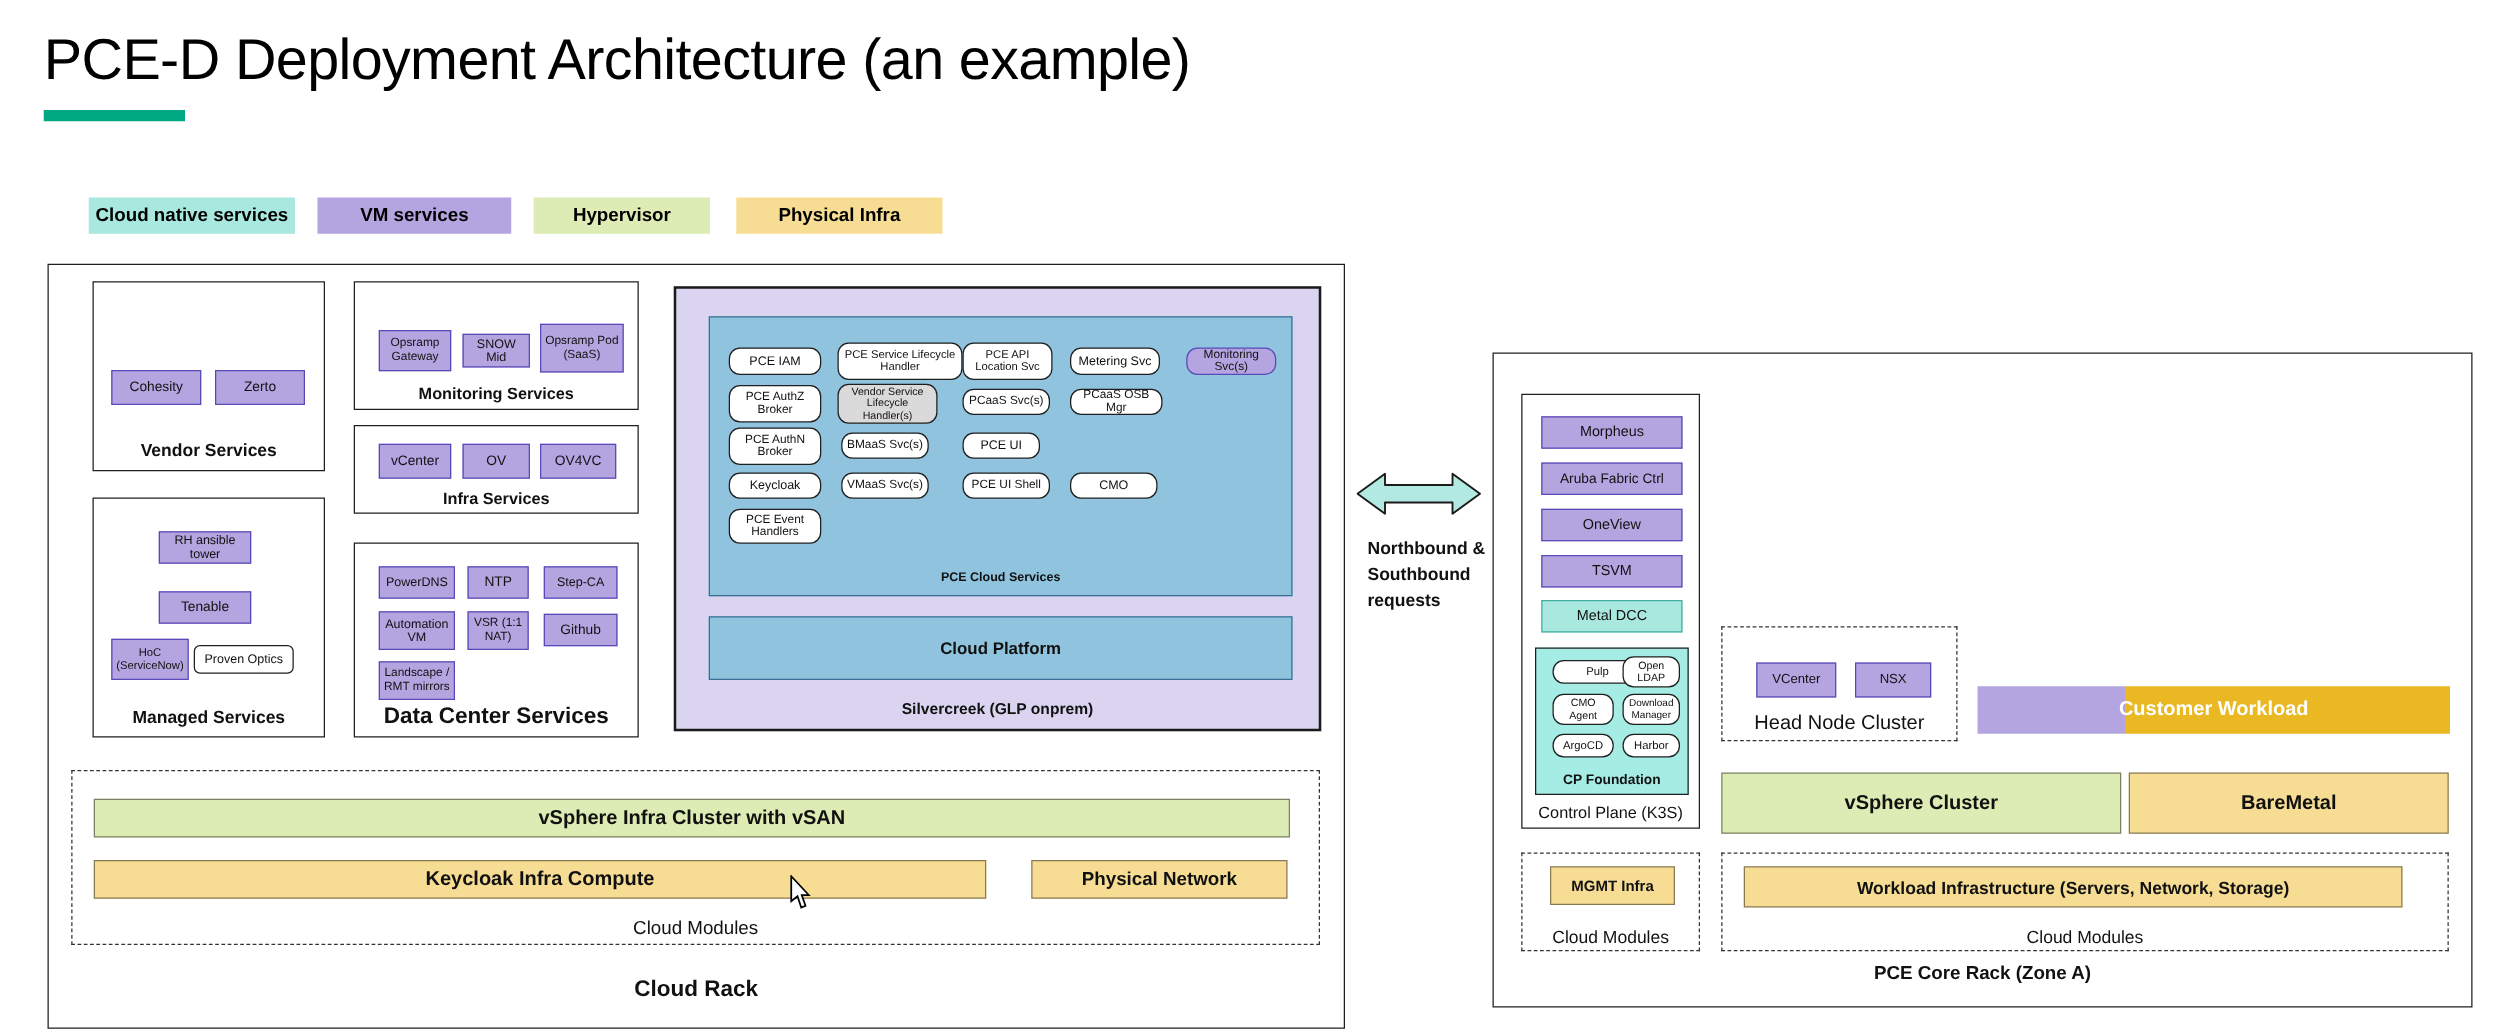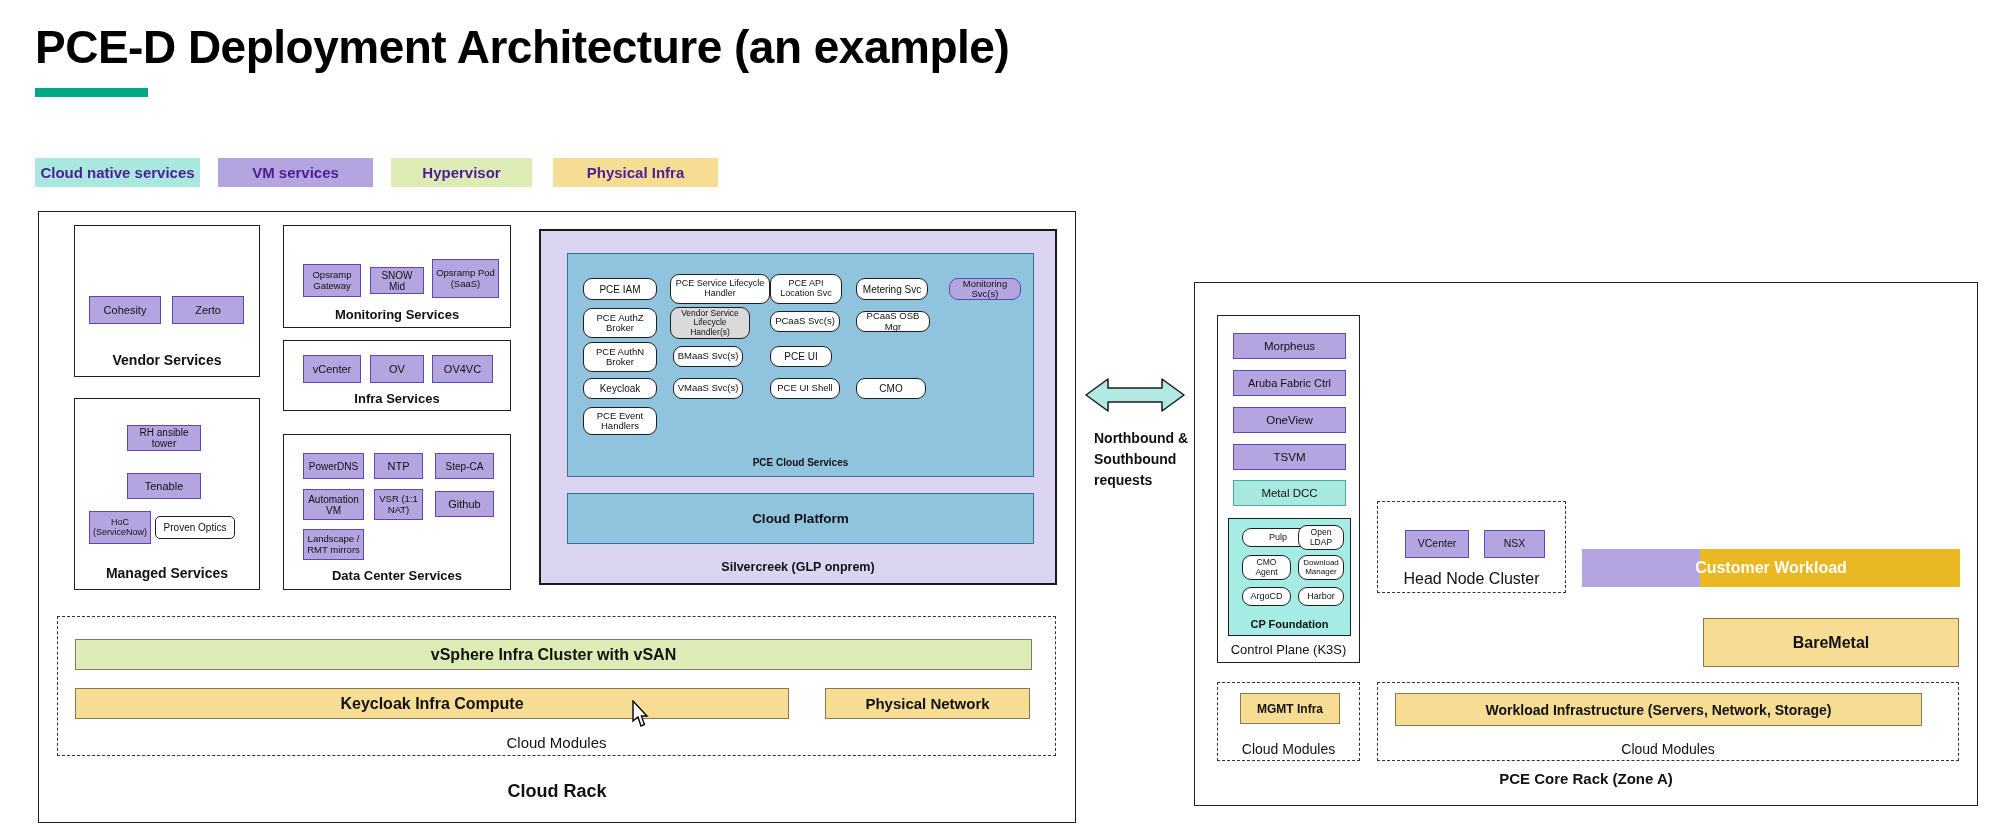--- a/index.html
+++ b/index.html
@@ -1,23 +1,23 @@
 <!DOCTYPE html>
 <html><head>
 <meta charset="utf-8">
 <style>
   html,body { margin:0; padding:0; background:#fff; }
   .page { position:relative; width:1998px; height:827px; background:#ffffff; overflow:hidden;
           font-family:"Liberation Sans", sans-serif; color:#111; }
 
-  .title { position:absolute; left:35px; top:20px; font-size:46px; font-weight:bold; letter-spacing:-0.5px; color:#000; }
+  .title { position:absolute; left:35px; top:20px; font-size:46px; font-weight:normal; letter-spacing:-0.5px; color:#000; }
   .title-underline { position:absolute; left:35px; top:88px; width:113px; height:9px; }
 
   .legend-item { position:absolute; top:158px; height:29px; display:flex; align-items:center; justify-content:center;
-                 font-size:15px; font-weight:bold; color:#4c1d95; }
+                 font-size:15px; font-weight:bold; color:#000000;margin-left:36px; }
 
   .box { position:absolute; background:#fff; border:1.5px solid #1f1f1f; box-sizing:border-box; }
   .dashed { position:absolute; border:1.7px dashed #333; box-sizing:border-box; }
   .blabel { position:absolute; left:0; right:0; text-align:center; font-weight:bold; color:#111; }
   .plain-label { position:absolute; left:0; right:0; text-align:center; font-weight:normal; color:#111; }
 
   .chip { position:absolute; display:flex; align-items:center; justify-content:center; text-align:center;
           box-sizing:border-box; font-size:11px; line-height:1.1; padding:1px 2px; color:#111; }
   .purple   { background:#b4a4e0; border:1px solid #5a49b8; }
   .teal     { background:#a9e8de; border:1px solid #43ada0; }
@@ -83,21 +83,21 @@
     </div>
 
     <div class="box" style="left:244px;top:222px;width:228px;height:156px;border-width:1.2px">
       <div class="chip purple" style="left:19px;top:18px;width:61px;height:26px;font-size:10px">PowerDNS</div>
       <div class="chip purple" style="left:90px;top:18px;width:49px;height:26px">NTP</div>
       <div class="chip purple" style="left:151px;top:18px;width:59px;height:26px;font-size:10px">Step-CA</div>
       <div class="chip purple" style="left:19px;top:54px;width:61px;height:31px;font-size:10px">Automation VM</div>
       <div class="chip purple" style="left:90px;top:54px;width:49px;height:31px;font-size:9.5px">VSR (1:1 NAT)</div>
       <div class="chip purple" style="left:151px;top:56px;width:59px;height:26px">Github</div>
       <div class="chip purple" style="left:19px;top:94px;width:61px;height:31px;font-size:9.5px">Landscape / RMT mirrors</div>
-      <div class="blabel" style="bottom:6px;font-size:13px">Data Center Services</div>
+      <div class="blabel" style="bottom:6px;font-size:18px">Data Center Services</div>
     </div>
 
     <div class="lilacbox" style="left:500px;top:17px;width:518px;height:356px">
 
       <div class="bluebox" style="left:26px;top:22px;width:467px;height:224px">
         <div class="chip whitechip" style="left:15px;top:24px;width:74px;height:22px;font-size:10px">PCE IAM</div>
         <div class="chip whitechip" style="left:102px;top:20px;width:100px;height:30px;font-size:9px">PCE Service Lifecycle Handler</div>
         <div class="chip whitechip" style="left:202px;top:20px;width:72px;height:30px;font-size:9px">PCE API Location Svc</div>
         <div class="chip whitechip" style="left:288px;top:24px;width:72px;height:22px;font-size:10px">Metering Svc</div>
         <div class="chip purple rounded" style="left:381px;top:24px;width:72px;height:22px;font-size:9.5px">Monitoring Svc(s)</div>
@@ -166,20 +166,21 @@
     </div>
 
     <div class="dashed" style="left:182px;top:218px;width:189px;height:92px">
       <div class="chip purple" style="left:27px;top:28px;width:64px;height:28px;font-size:10.5px">VCenter</div>
       <div class="chip purple" style="left:106px;top:28px;width:61px;height:28px;font-size:10.5px">NSX</div>
       <div class="plain-label" style="bottom:4px;font-size:16px">Head Node Cluster</div>
     </div>
 
     <div class="cw-bar" style="left:387px;top:266px;width:378px;height:38px;background:linear-gradient(90deg,#b4a4e0 0px,#b4a4e0 118px,#e9b822 118px,#e9b822 100%)">Customer Workload</div>
 
+    <div class="bar green" style="left:182px;top:335px;width:320px;height:49px;font-size:16px">vSphere Cluster</div>
     <div class="bar yellow" style="left:508px;top:335px;width:256px;height:49px;font-size:16px">BareMetal</div>
 
     <div class="dashed" style="left:22px;top:399px;width:143px;height:79px">
       <div class="bar yellow" style="left:22px;top:10px;width:100px;height:31px;font-size:12px">MGMT Infra</div>
       <div class="plain-label" style="bottom:3px;font-size:14px">Cloud Modules</div>
     </div>
 
     <div class="dashed" style="left:182px;top:399px;width:582px;height:79px">
       <div class="bar yellow" style="left:17px;top:10px;width:527px;height:33px;font-size:14px">Workload Infrastructure (Servers, Network, Storage)</div>
       <div class="plain-label" style="bottom:3px;font-size:14px">Cloud Modules</div>

